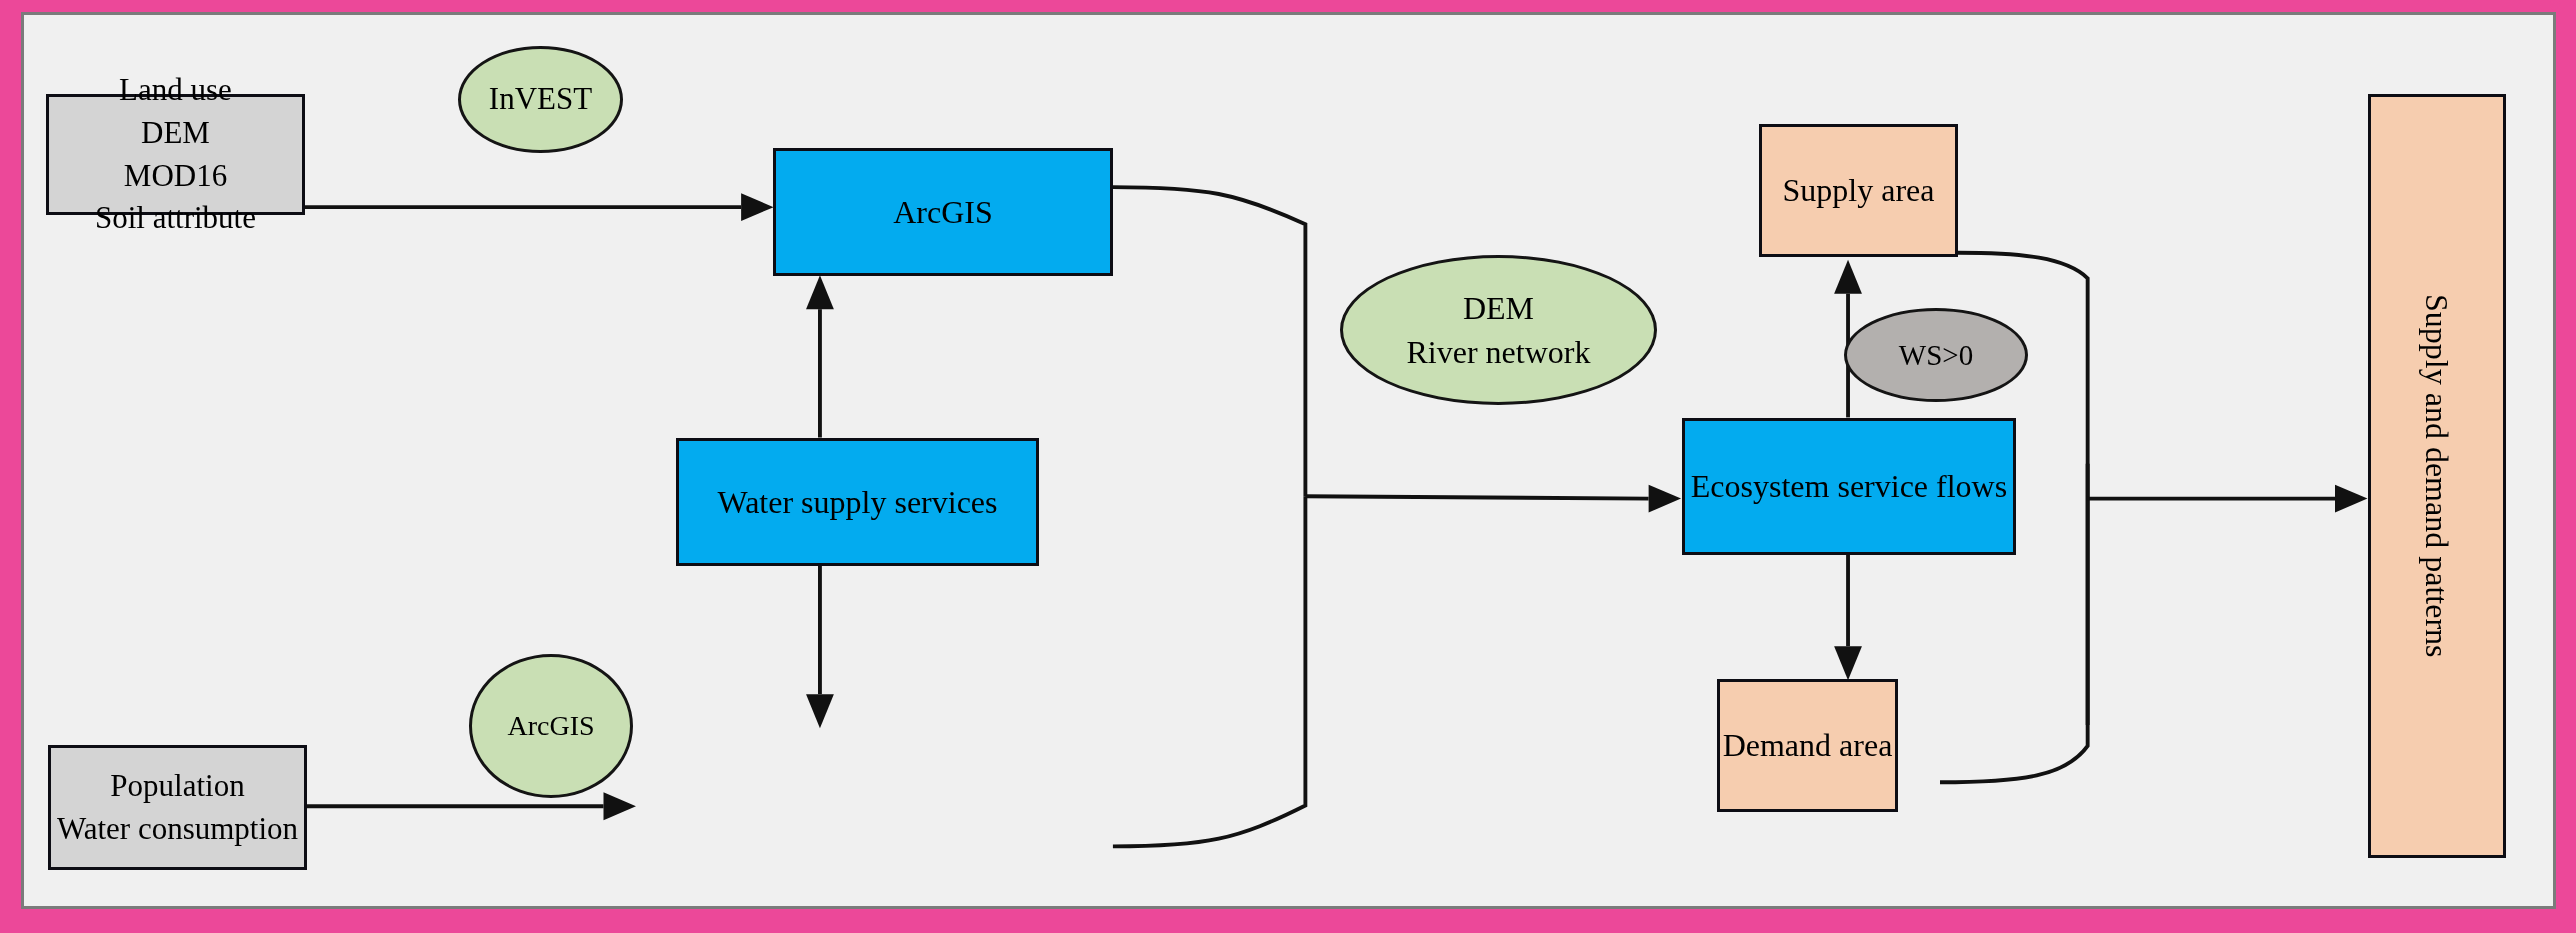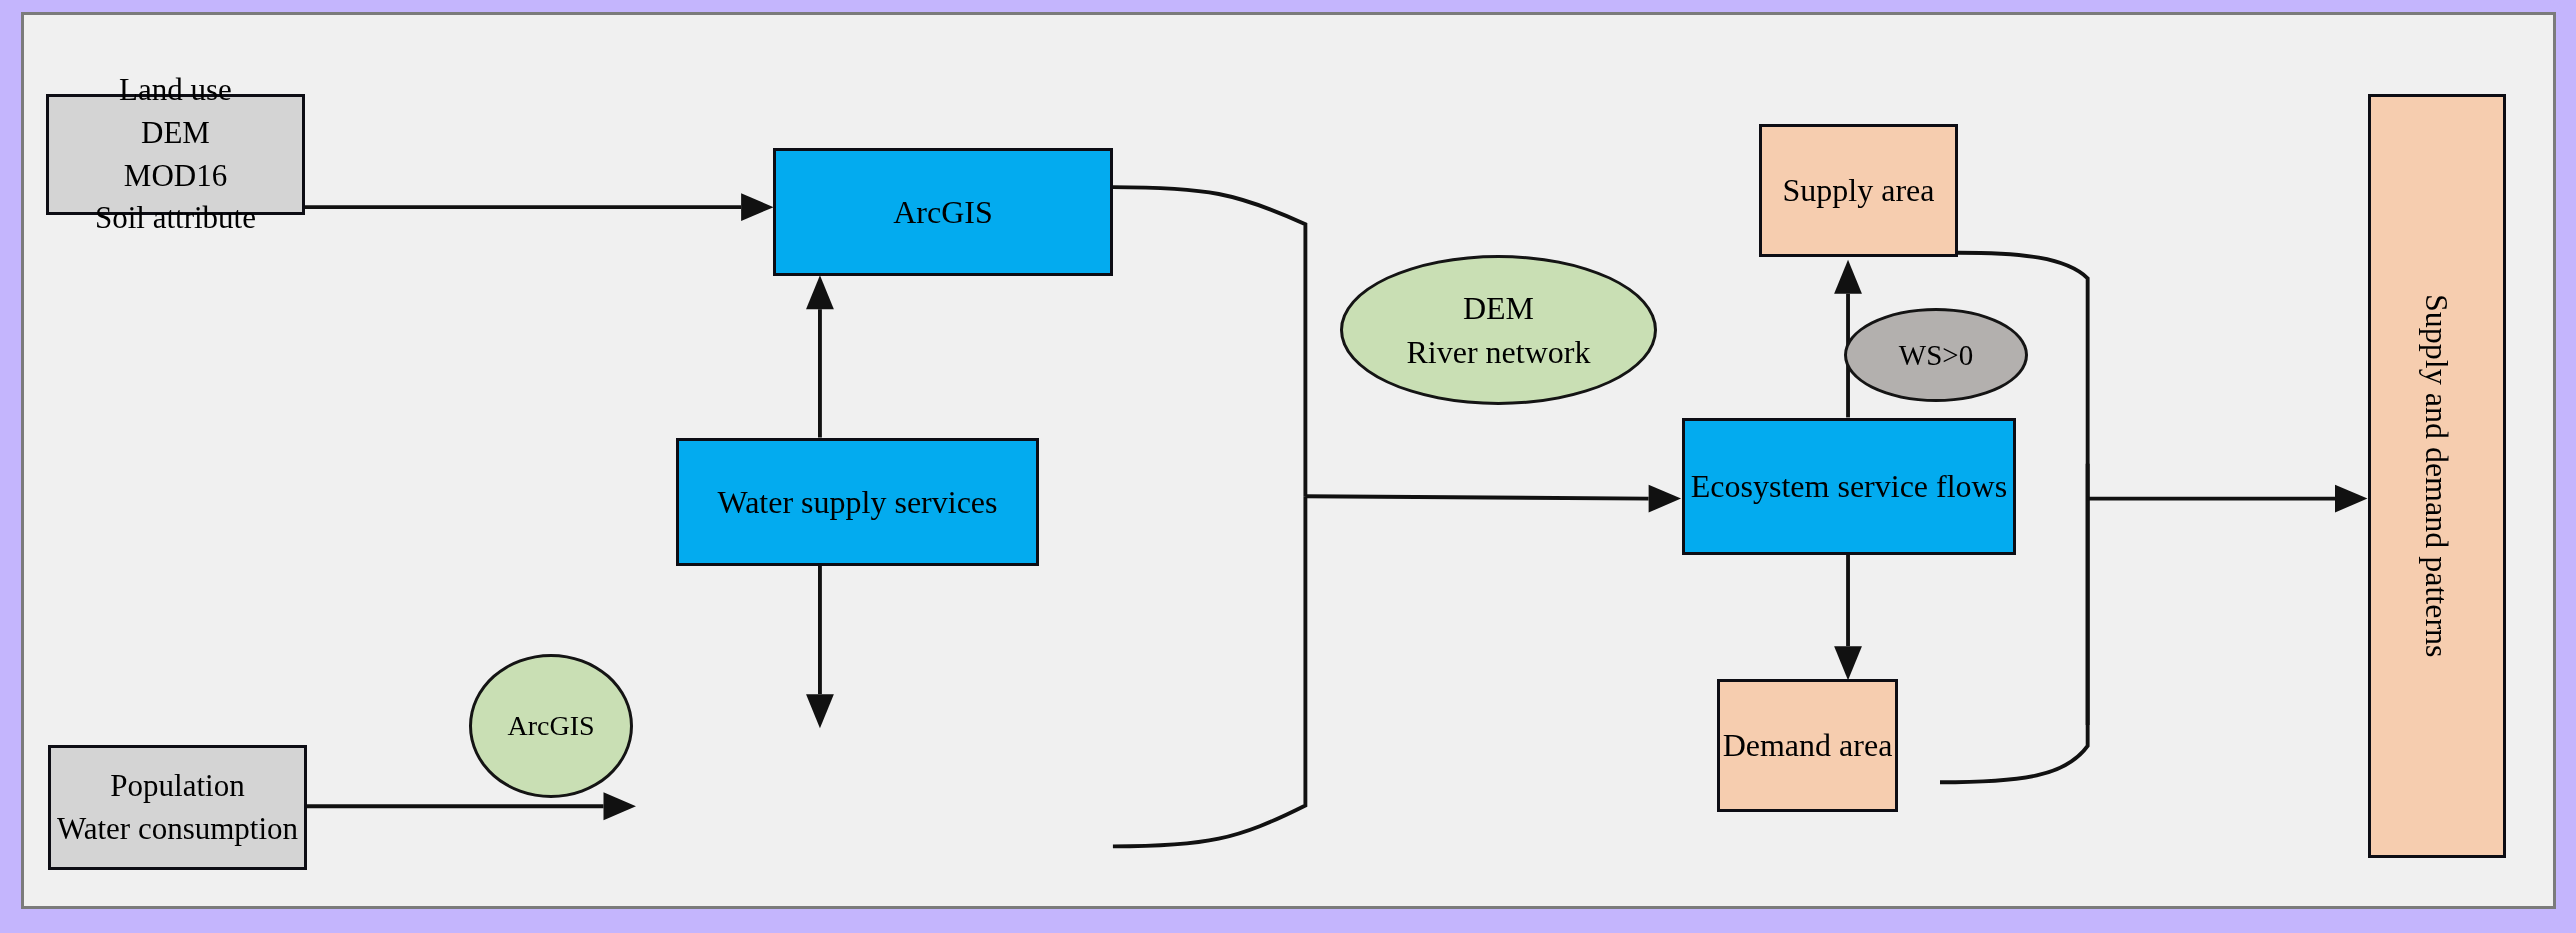--- a/index.html
+++ b/index.html
@@ -1,19 +1,19 @@
 <!DOCTYPE html>
 <html style="font-size:12.4px"><head>
 <meta charset="utf-8">
 <style>
   html,body{margin:0;padding:0;background:#ffffff;}
   #canvas{
     position:relative;
     width:2576px;height:933px;
-    background:#c4b5fd;
+    background:#ec4899;
     font-family:"Liberation Serif","DejaVu Serif",serif;
     overflow:hidden;
   }
   #frame{
     position:absolute;left:21px;top:11.6px;width:2535px;height:897px;
     background:#f0f0f0;border:3.9px solid #7b7b7b;box-sizing:border-box;
   }
   .node{
     position:absolute;box-sizing:border-box;
     display:flex;align-items:center;justify-content:center;
@@ -101,20 +101,23 @@
     </g>
   </svg>
 
   <div class="node rect gray" style="left:46px;top:94px;width:259px;height:121px;font-size:31px;">
     <div style="white-space:pre-line;">Land use
 DEM
 MOD16
 Soil attribute</div>
   </div>
 
+  <div class="node ell green" style="left:458px;top:46px;width:165px;height:107px;font-size:31px;">
+    <div>InVEST</div>
+  </div>
 
   <div class="node rect blue" style="left:773px;top:148px;width:340px;height:128px;font-size:32px;">
     <div>ArcGIS</div>
   </div>
 
   <div class="node rect blue" style="left:676px;top:438px;width:363px;height:128px;font-size:32px;">
     <div>Water supply services</div>
   </div>
 
   <div class="node ell green" style="left:469px;top:654px;width:164px;height:144px;font-size:28px;">

